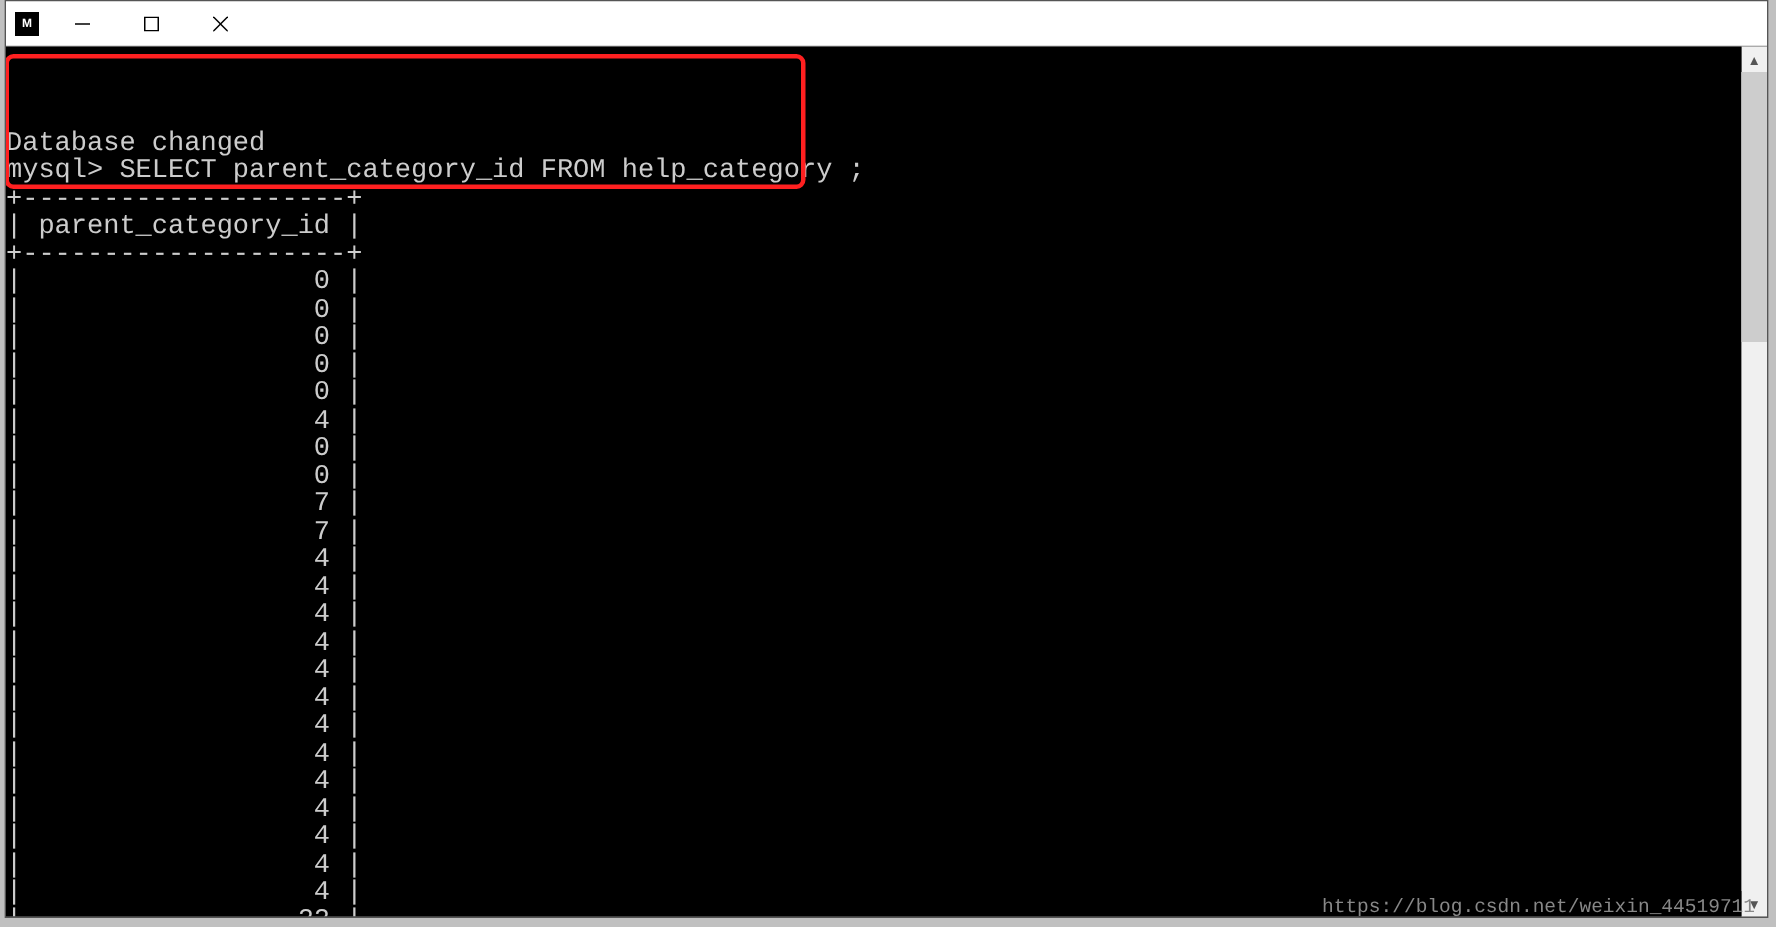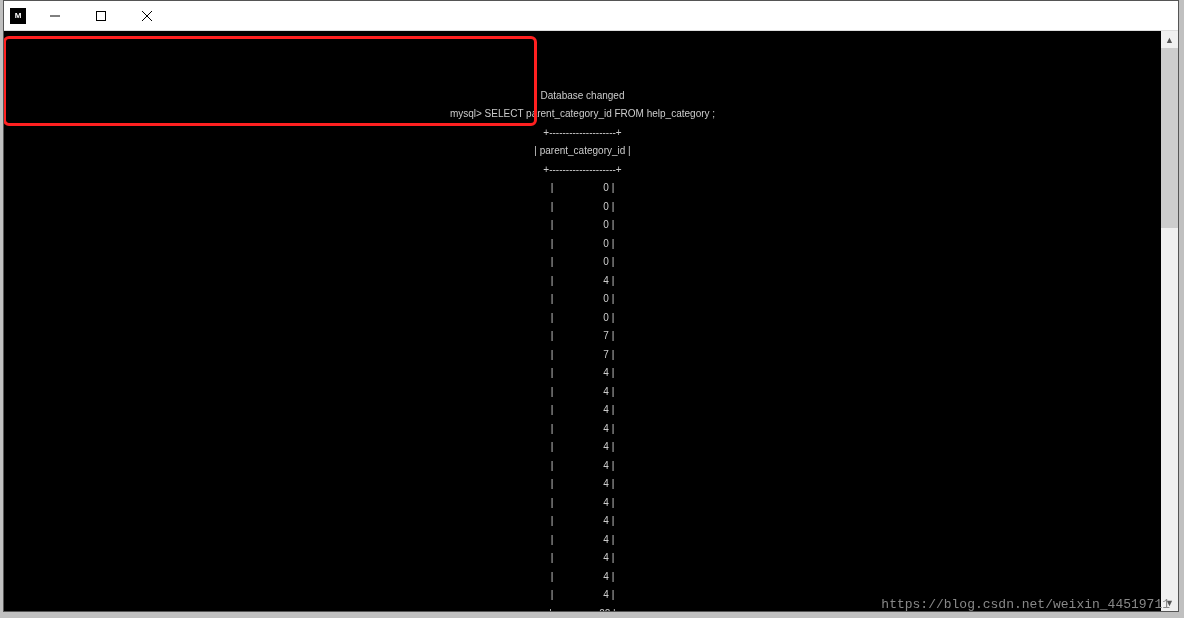--- a/index.html
+++ b/index.html
@@ -69,28 +69,27 @@
       flex: 1;
       background: #000;
       display: flex;
       overflow: hidden;
       position: relative;
     }
     .terminal {
       flex: 1;
       background: #000;
       color: #ccc;
-      font-family: Liberation Sans, sans-serif;
-      font-size: 10px;
+      font-family: Liberation Mono, monospace;
+      font-size: 18px;
       line-height: 18.5px;
       padding: 0;
       white-space: pre;
       overflow: hidden;
       position: relative;
-      text-align: center;
     }
     .highlight-box {
       position: absolute;
       top: 5px;
       left: -1px;
       width: 534px;
       height: 90px;
       border: 3px solid #ff2020;
       border-radius: 6px;
       pointer-events: none;

